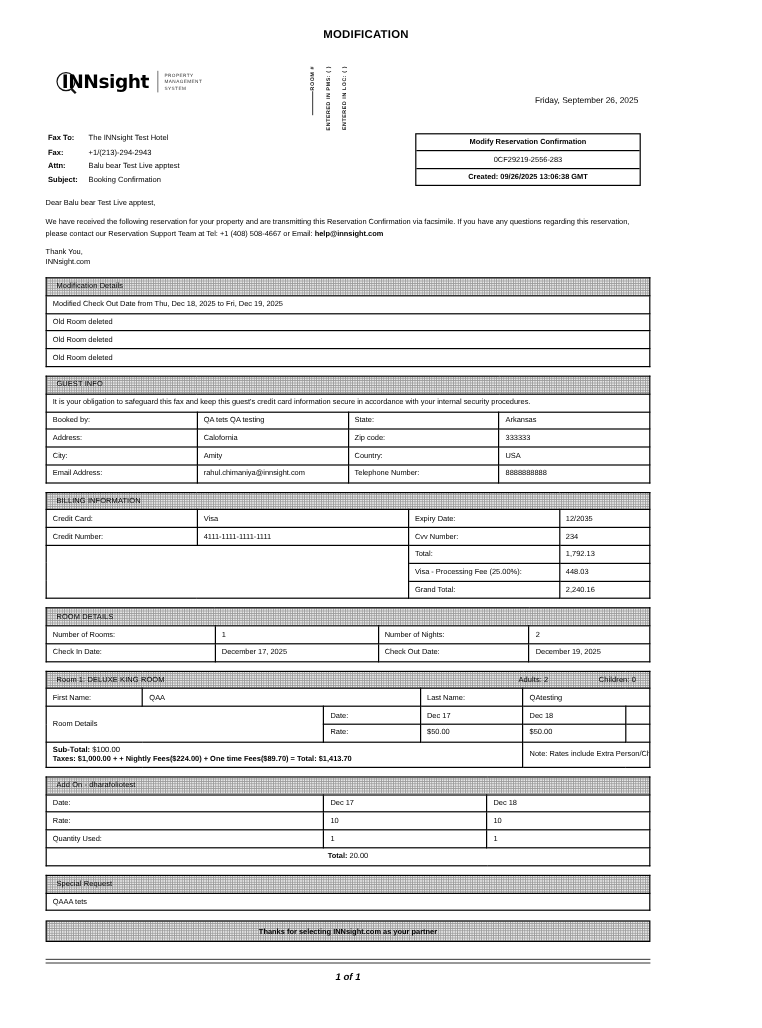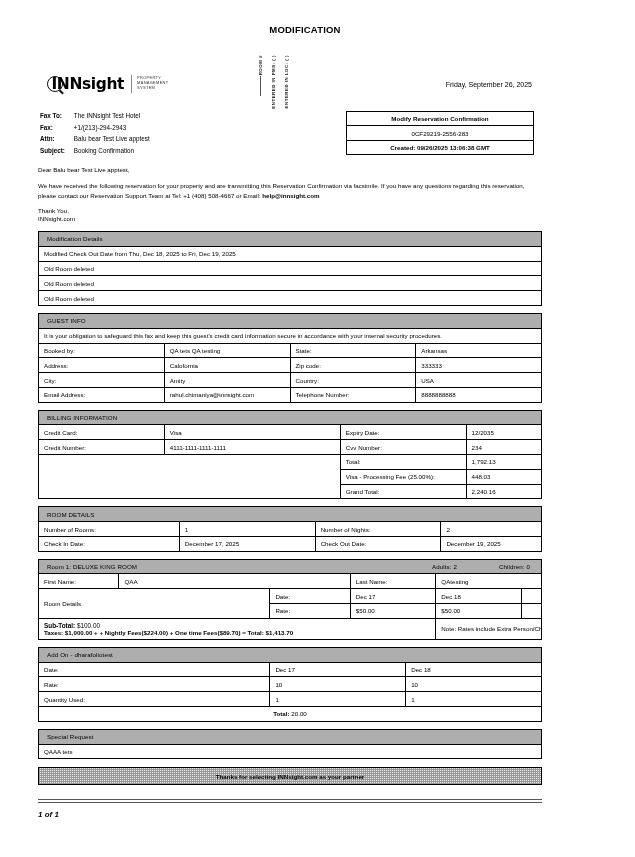--- a/index.html
+++ b/index.html
@@ -34,22 +34,23 @@
     padding-left: 30px;
   }
 
   .header-row {
     position: relative;
     height: 72px;
   }
   .logo-block {
     position: absolute;
     left: 9px;
-    top: 40px;
+    top: 24px;
     display: flex;
+    align-items: center;
   }
   .logo-mark {
     display: flex;
     align-items: center;
     font-size: 15.5px;
     font-weight: bold;
     letter-spacing: -0.4px;
     font-family: "DejaVu Sans", sans-serif;
   }
   .logo-circle {
@@ -179,21 +180,21 @@
     background-color: #e9e9e9;
     background-size: 2px 2px;
   }
   .page-sep {
     margin-top: 14px;
     border-top: 1px solid #555;
     border-bottom: 1px solid #555;
     height: 1.5px;
   }
   .page-num {
-    text-align: left;
+    text-align: center;
     font-style: italic;
     font-weight: bold;
     font-size: 8px;
     margin-top: 7px;
   }
   .subtotal-cell { padding: 3px 5px !important; }
   .subtotal-line { font-size: 6.4px; }
   .tax-line { font-size: 6.2px; }
   .note-right { text-align: right; font-size: 5.9px; }
   .cell-money { font-weight: bold; }

